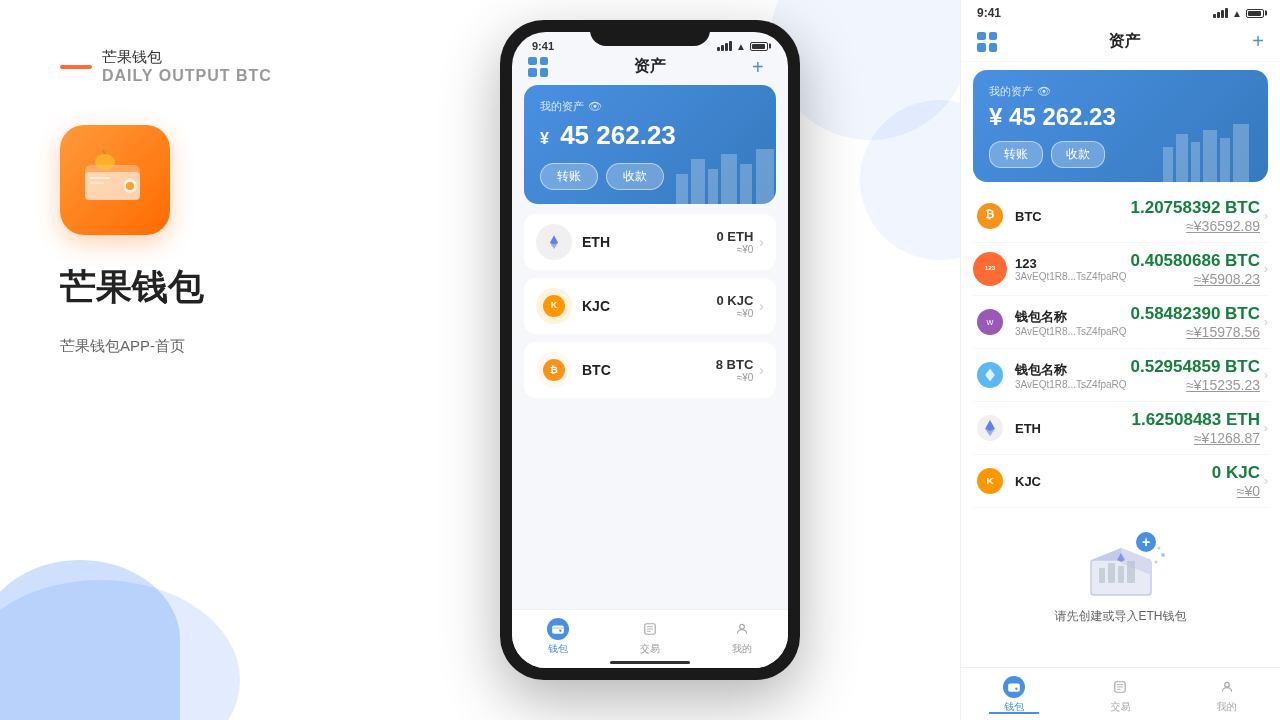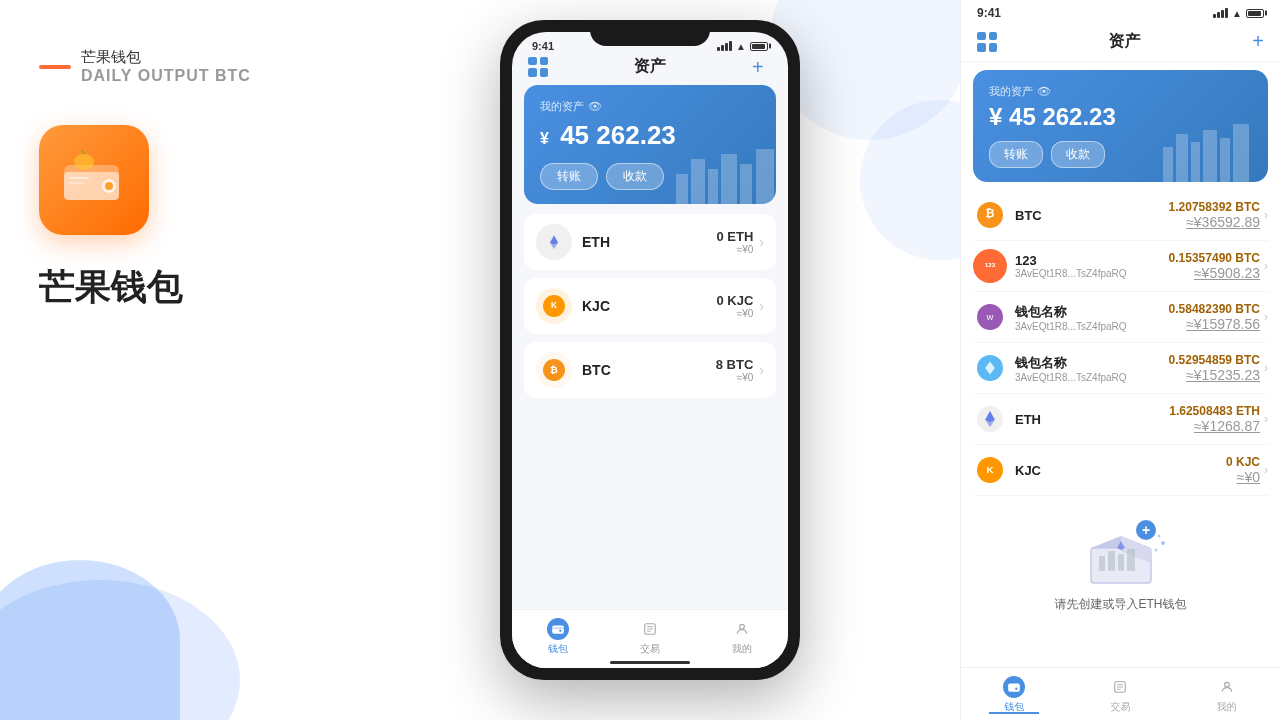--- a/index.html
+++ b/index.html
@@ -12,21 +12,21 @@
       position: relative;
     }
 
     
     .left-section {
       position: absolute;
       left: 0; top: 0;
       width: 560px;
       height: 720px;
       background: #fff;
-      padding: 48px 39px;
+      padding: 48px 60px;
     }
     .brand-bar {
       display: flex;
       align-items: center;
       gap: 10px;
       margin-bottom: 40px;
     }
     .brand-line {
       width: 32px;
       height: 4px;
@@ -394,21 +394,21 @@
       border-radius: 50%;
       margin-right: 8px;
       display: flex; align-items: center; justify-content: center;
       font-size: 16px;
       flex-shrink: 0;
     }
     .right-coin-info { flex: 1; }
     .right-coin-name { font-size: 13px; font-weight: 600; color: #222; }
     .right-coin-addr { font-size: 10px; color: #999; }
     .right-coin-amount-col { text-align: right; }
-    .right-coin-amount { font-size: 12px; font-weight: 600; color: #a16207; }
+    .right-coin-amount { font-size: 17px; font-weight: 600; color: #15803d; }
     .right-coin-cny { font-size: 14px; color: #999; text-decoration: underline; }
     .right-chevron { color: #ccc; font-size: 12px; margin-left: 4px; }
 
     
     .eth-prompt {
       text-align: center;
       padding: 12px 16px 8px;
     }
     .eth-prompt-img {
       width: 100px; height: 80px;
@@ -512,20 +512,21 @@
         <rect x="10" y="32" width="14" height="2" rx="1" fill="rgba(255,255,255,0.4)"></rect>
 
         <ellipse cx="25" cy="12" rx="10" ry="8" fill="rgba(255,200,50,0.6)"></ellipse>
         <line x1="25" y1="4" x2="22" y2="-2" stroke="rgba(100,180,50,0.7)" stroke-width="2"></line>
       </svg>
     </div>
   </div>
 
   <h1 class="app-title">芒果钱包</h1>
   <div class="app-desc">
+    <div>芒果钱包APP-首页</div>
   </div>
 
   <div class="blob-bottom-left"></div>
   <div class="blob-bottom-left2"></div>
 </div>
 
 <div class="blob-right-top"></div>
 <div class="blob-right-mid"></div>
 
 <div class="phone-section">
@@ -743,21 +744,21 @@
         <svg width="20" height="20" viewBox="0 0 32 32">
             <circle cx="16" cy="16" r="16" fill="#ff6b35"></circle>
             <text x="50%" y="57%" text-anchor="middle" fill="white" font-size="10" font-weight="bold">123</text>
           </svg>
       </div>
       <div class="right-coin-info">
         <div class="right-coin-name">123</div>
         <div class="right-coin-addr">3AvEQt1R8...TsZ4fpaRQ</div>
       </div>
       <div class="right-coin-amount-col">
-        <div class="right-coin-amount">0.15357490 BTC</div>
+        <div class="right-coin-amount">0.40580686 BTC</div>
         <div class="right-coin-cny">≈¥5908.23</div>
       </div>
       <span class="right-chevron">›</span>
     </div>
 
     <div class="right-coin-item">
       <div class="right-coin-icon">
         <svg width="26" height="26" viewBox="0 0 32 32">
             <circle cx="16" cy="16" r="16" fill="#9b59b6"></circle>
             <text x="50%" y="57%" text-anchor="middle" fill="white" font-size="9" dy=".1em">W</text>

